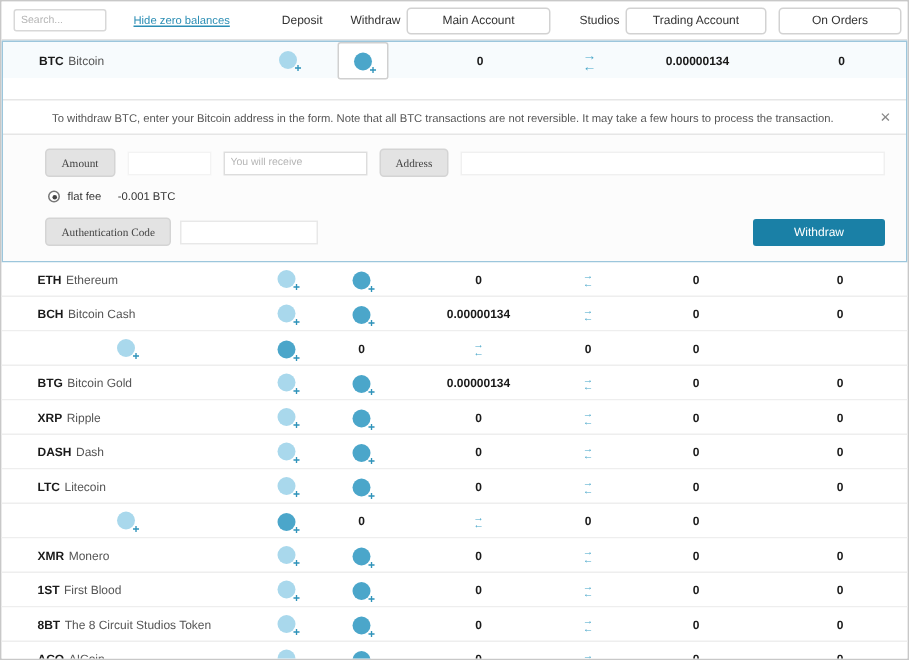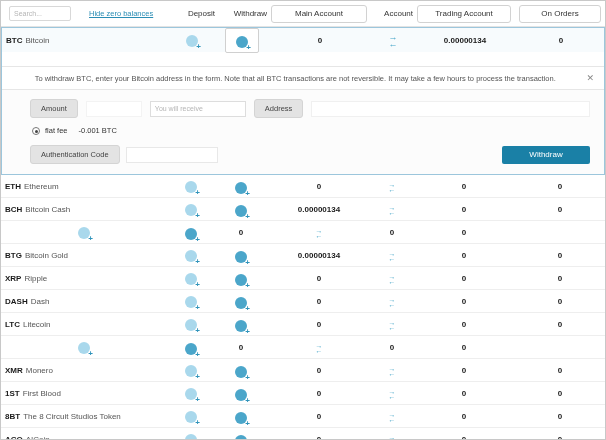--- a/index.html
+++ b/index.html
@@ -12,21 +12,21 @@
   
   .header-row { height:26px; border-bottom:1px solid #e3e3e3; background:#fff; }
   .header-left { display:flex; align-items:center; padding-left:8px; gap:18px; }
   .search-input { width:62px; height:15px; font-size:7px; border:1px solid #d8d8d8; border-radius:2px; padding:0 4px; color:#777; font-family:inherit; }
   .hide-link { font-size:7.5px; color:#2a8db4; text-decoration:underline; cursor:pointer; white-space:nowrap; }
   .col-head { font-size:8px; color:#333; text-align:right; }
   .acct-btn { display:block; margin:0 auto; width:92%; height:18px; border:1px solid #d2d2d2; border-radius:3px; background:#fff; font-size:8px; color:#333; font-family:inherit; cursor:pointer; }
 
   
   .coin-row { height:23px; border-bottom:1px solid #eeeeee; background:#fff; cursor:pointer; }
-  .name-cell { padding-left:4px; font-size:8px; color:#555; white-space:nowrap; overflow:hidden; }
+  .name-cell { padding-left:24px; font-size:8px; color:#555; white-space:nowrap; overflow:hidden; }
   .name-cell b { color:#1a1a1a; font-weight:bold; margin-right:3px; }
   .cell-center { text-align:center; }
   .icon { position:relative; display:inline-block; width:12px; height:12px; border-radius:50%; vertical-align:middle; }
   .icon.deposit { background:#a9d8ec; }
   .icon.withdraw { background:#4ba6ca; }
   .icon .plus { position:absolute; right:-3px; bottom:-4px; font-size:8px; font-weight:bold; color:#2f93ba; line-height:8px; }
   .val { font-size:8px; font-weight:bold; text-align:center; color:#1a1a1a; }
   .arrows { display:flex; flex-direction:column; align-items:center; line-height:5px; font-size:7px; color:#45a5c8; cursor:pointer; }
   .arrows span { display:block; height:5px; }
 
@@ -37,21 +37,21 @@
   .btc-block .wwrap { background:#fff; border:1px solid #d0d0d0; border-radius:2px; }
   .btc-block .arrows { font-size:9px; line-height:6px; }
   .btc-block .arrows span { height:7px; }
 
   
   .withdraw-panel { background:#fcfcfc; }
   .info-bar { display:flex; align-items:center; border-top:1px solid #e6e6e6; border-bottom:1px solid #e6e6e6; background:#fff; padding:6px 10px;margin-top:14px; }
   .info-text { font-size:7.5px; color:#555; flex:1; text-align:center; }
   .close-x { font-size:9px; color:#888; cursor:pointer; margin-left:8px; }
   .form-area { padding:9px 14px 10px 28px; }
-  .pill { display:inline-block; background:#e3e3e3; border:1px solid #d4d4d4; border-radius:3px; font-size:7.5px; color:#444; padding:4px 10px; cursor:pointer; white-space:nowrap; }
+  .pill { display:inline-block; background:#e3e3e3; border:1px solid #d4d4d4; border-radius:3px; font-size:7.5px; color:#444; padding:4px 10px; cursor:pointer; white-space:nowrap;font-family:Liberation Serif, serif; }
   .form-row1 { display:flex; align-items:center; gap:8px; }
   .amount-input { width:56px; height:16px; border:1px solid #f3f3f3; background:#fff; font-size:7px; }
   .receive-input { width:96px; height:16px; border:1px solid #dddddd; background:#fff; font-size:7px; padding:0 4px; color:#666; font-family:inherit; }
   .receive-input::placeholder, .search-input::placeholder { color:#b5b5b5; }
   .address-input { flex:1; height:16px; border:1px solid #f0f0f0; background:#fff; font-size:7px; }
   .form-row2 { display:flex; align-items:center; gap:5px; margin:8px 0 0 2px; font-size:7.5px; color:#333; }
   .radio { width:8px; height:8px; border:1px solid #777; border-radius:50%; position:relative; display:inline-block; background:#fff; cursor:pointer; }
   .radio::after { content:""; position:absolute; left:2px; top:2px; width:3px; height:3px; background:#444; border-radius:50%; }
   .fee-value { margin-left:6px; }
   .form-row3 { display:flex; align-items:center; gap:6px; margin-top:10px; }
@@ -66,21 +66,21 @@
   <div class="grid header-row">
     <div class="header-left">
       <input class="search-input" type="text" placeholder="Search..." style="">
       <a class="hide-link">Hide zero balances</a>
     </div>
     <div class="col-head">Deposit</div>
     <div class="col-head">Withdraw</div>
     <div>
         <button class="acct-btn">Main Account</button>
       </div>
-    <div class="col-head">Account</div>
+    <div class="col-head">Studios</div>
     <div>
         <button class="acct-btn">Trading Account</button>
       </div>
     <div>
         <button class="acct-btn">On Orders</button>
       </div>
   </div>
 
   <div class="btc-block">
     <div id="btc-row-slot">

